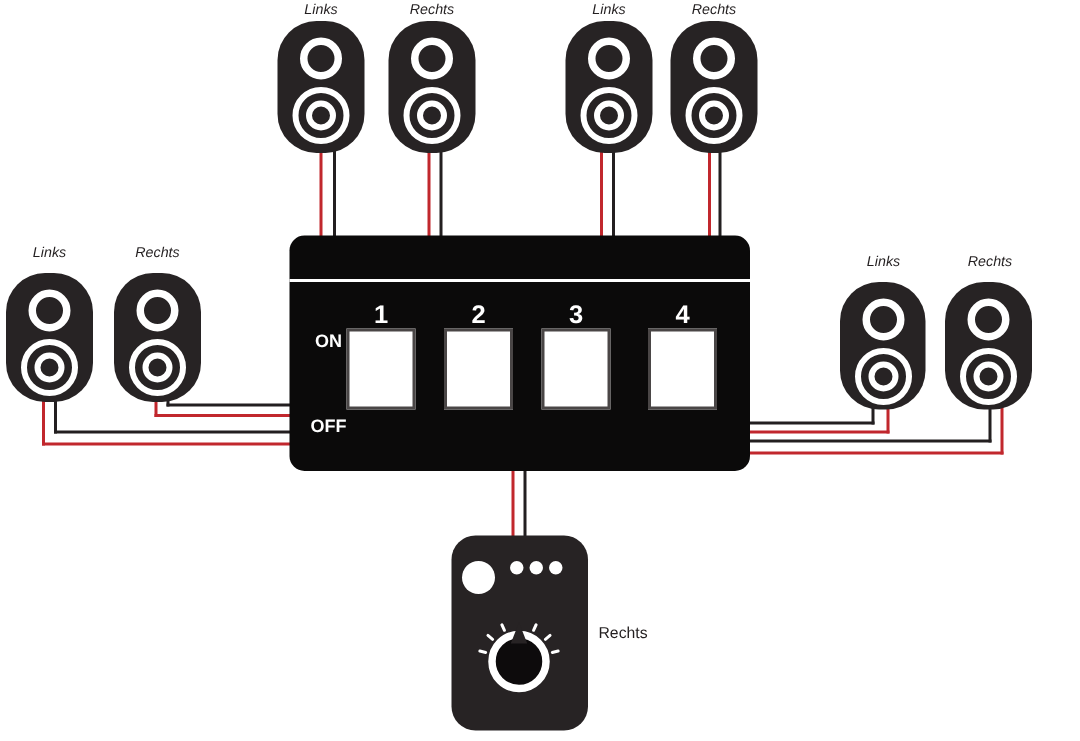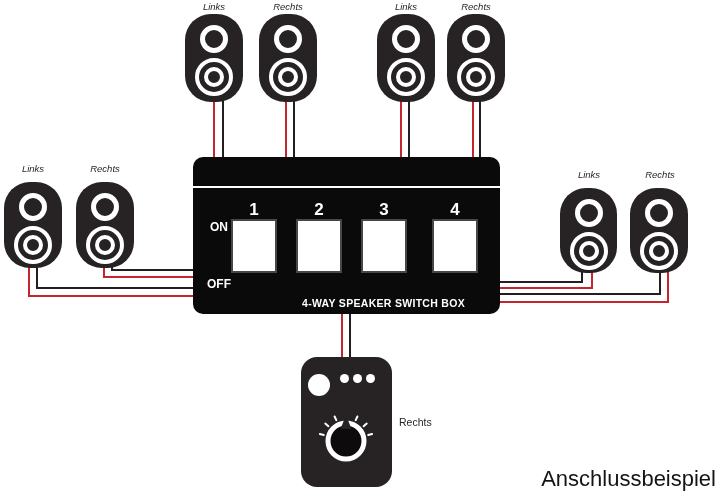--- a/index.html
+++ b/index.html
@@ -146,21 +146,20 @@
 
     <div class="sw-num" style="left:38px">1</div>
     <div class="sw" style="left:38px"></div>
     <div class="sw-num" style="left:103px">2</div>
     <div class="sw" style="left:103px"></div>
     <div class="sw-num" style="left:168px">3</div>
     <div class="sw" style="left:168px"></div>
     <div class="sw-num" style="left:239px">4</div>
     <div class="sw" style="left:239px"></div>
 
-    <div class="box-title">4-WAY SPEAKER SWITCH BOX</div>
   </div>
 
   <div class="source">
     <div class="power"></div>
     <div class="led" style="left:39px"></div>
     <div class="led" style="left:52px"></div>
     <div class="led" style="left:65px"></div>
     <svg class="knob" width="56" height="56" viewBox="0 0 56 56">
       <circle cx="28" cy="28" r="18" fill="#0d0b0c" stroke="#ffffff" stroke-width="5"></circle>
       <g stroke="#ffffff" stroke-width="2" stroke-linecap="round">
@@ -169,14 +168,13 @@
         <line x1="10.4" y1="13.2" x2="7.3" y2="10.6"></line>
         <line x1="45.6" y1="13.2" x2="48.7" y2="10.6"></line>
         <line x1="5.8" y1="22.0" x2="1.9" y2="21.0"></line>
         <line x1="50.2" y1="22.0" x2="54.1" y2="21.0"></line>
       </g>
       <polygon points="28,2 22.5,16 33.5,16" fill="#272324"></polygon>
     </svg>
   </div>
   <span class="source-label">Rechts</span>
 
-  <span class="caption">Anschlussbeispiel</span>
 </div>
 
 </body></html>

